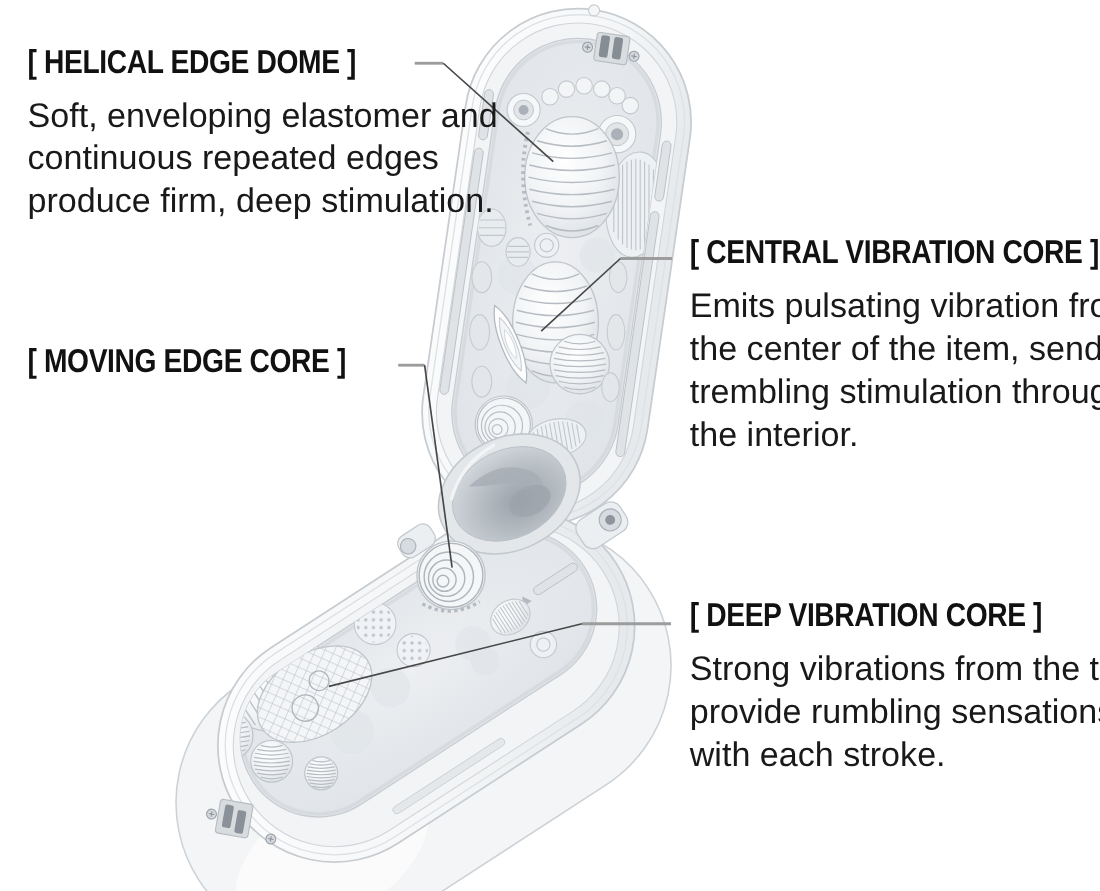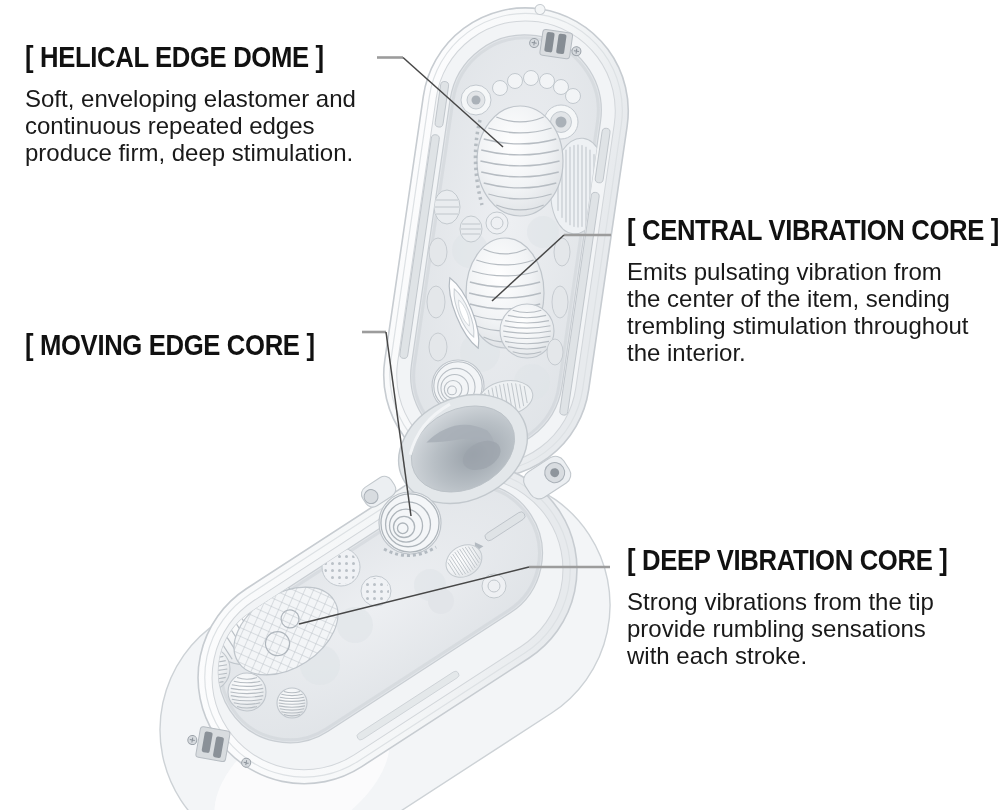--- a/index.html
+++ b/index.html
@@ -2,25 +2,25 @@
 <html><head>
 <meta charset="utf-8">
 <style>
   html,body{margin:0;padding:0;background:#ffffff;}
   .stage{position:relative;width:1000px;height:810px;background:#ffffff;overflow:hidden;
          font-family:"Liberation Sans","DejaVu Sans",sans-serif;}
   .stage svg{position:absolute;left:0;top:0;width:1000px;height:810px;}
   .callout{position:absolute;color:#161616;}
   .callout h2{margin:0;font-size:30px;line-height:34px;font-weight:700;letter-spacing:-0.4px;
               white-space:pre;transform:scaleX(0.855);transform-origin:left center;color:#111;}
-  .callout p{margin:11px 0 0 0;font-size:24px;line-height:27px;font-weight:400;
+  .callout p{margin:11px 0 0 0;font-size:31px;line-height:39px;font-weight:400;
              white-space:pre;letter-spacing:0;color:#191919;}
   .co-helical{left:25px;top:40px;}
   .co-central{left:627px;top:213px;}
-  .co-moving{left:25px;top:328px;}
+  .co-moving{left:25px;top:312px;}
   .co-deep{left:627px;top:543px;}
 </style>
 </head>
 <body>
 
 <div class="stage">
 
 <svg viewBox="0 0 1000 810" aria-hidden="true">
   <defs>
     <linearGradient id="gShell" x1="0" y1="0" x2="1" y2="0.25">

